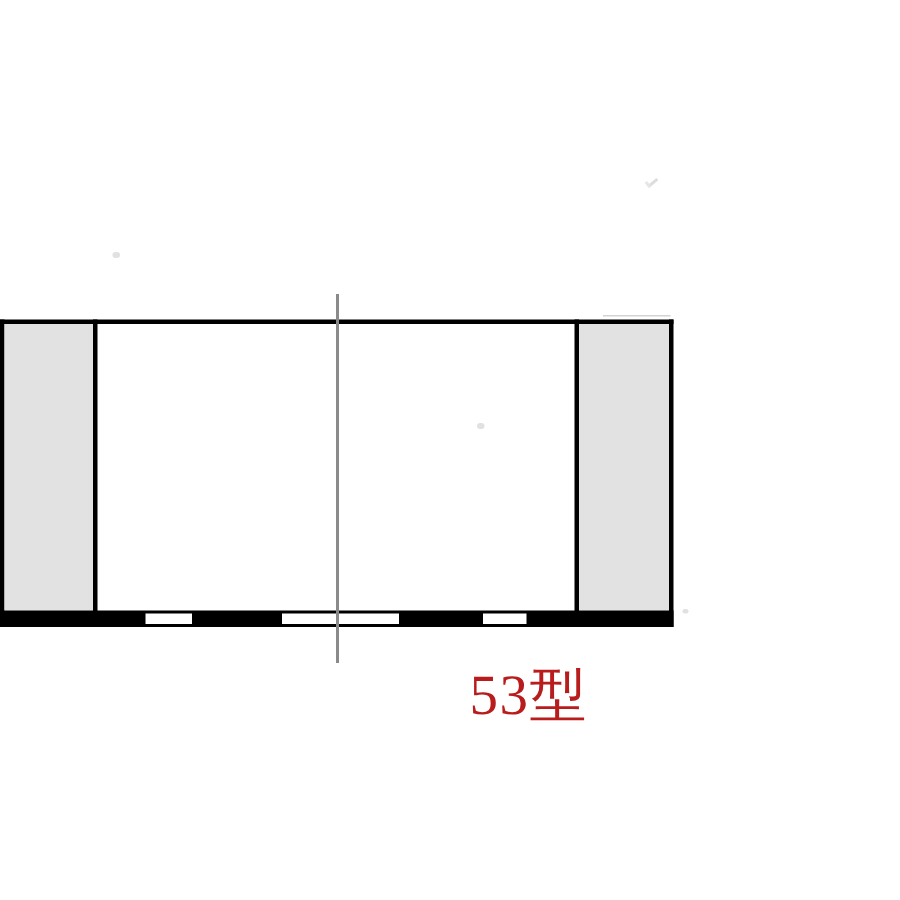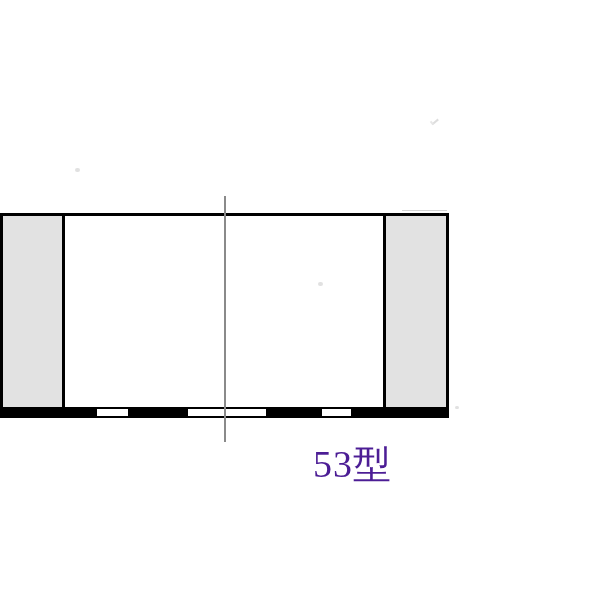--- a/index.html
+++ b/index.html
@@ -48,21 +48,21 @@
   .centerline {
     left: 224px; top: 196px; width: 2px; height: 246px;
     background: #8a8a8a;
   }
 
   
   .model-label {
     left: 313px; top: 444px;
     font-size: 38px;
     line-height: 1.1;
-    color: #4c1d95;
+    color: #b91c1c;
     letter-spacing: 1px;
     white-space: nowrap;
   }
 
   
   .speck {
     background: #c9c9c9;
     opacity: 0.55;
   }
   .speck-1 { left: 75px;  top: 168px; width: 5px; height: 4px; border-radius: 2px; }

